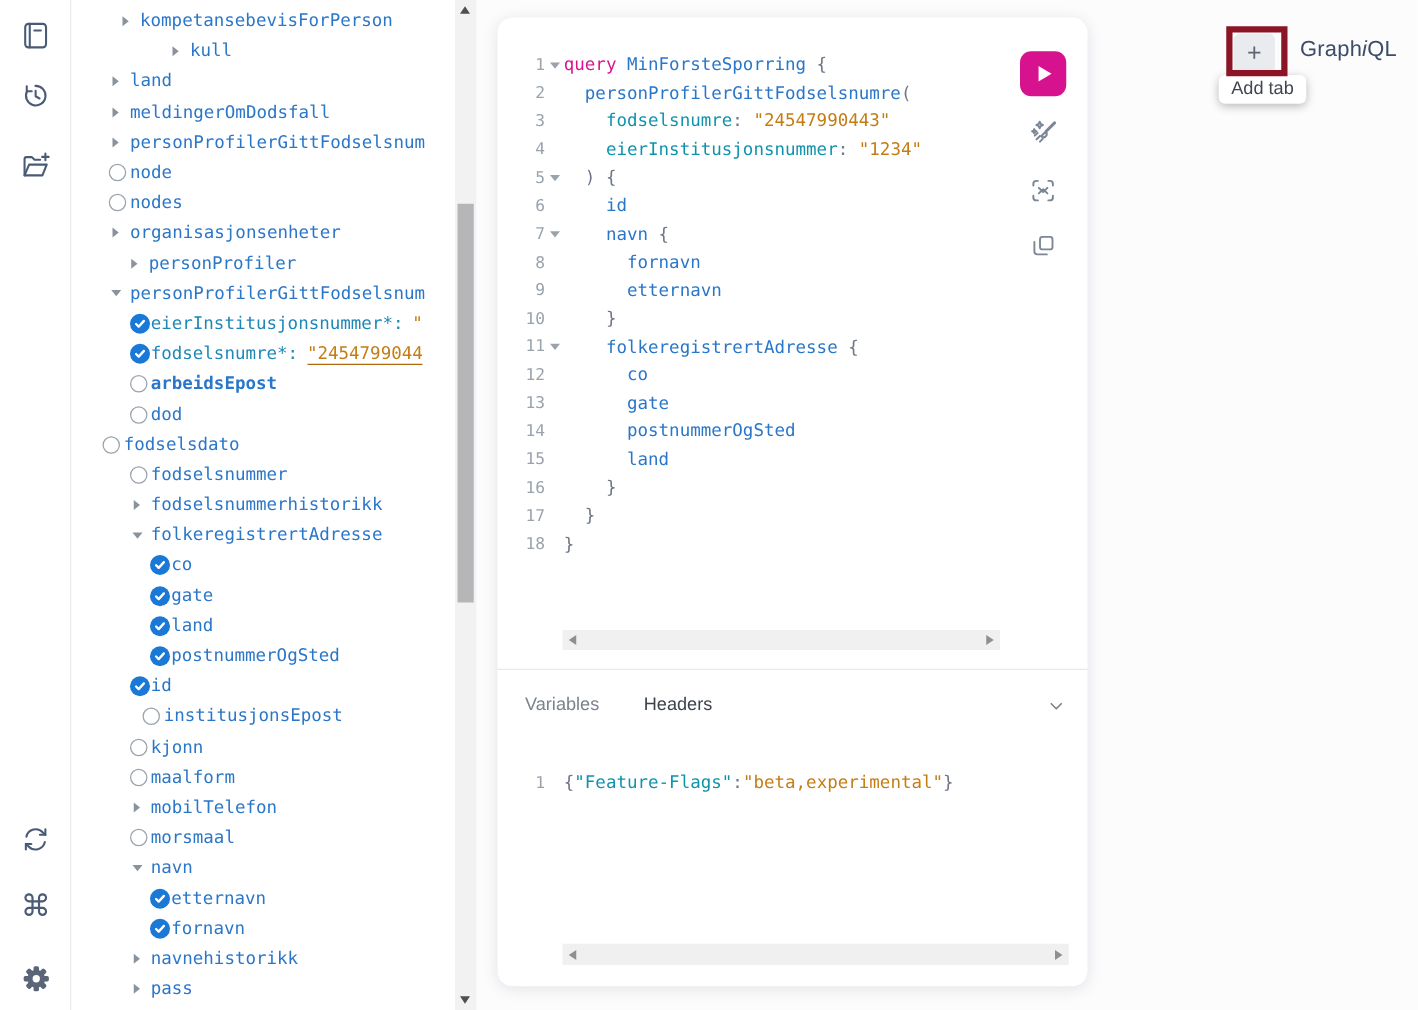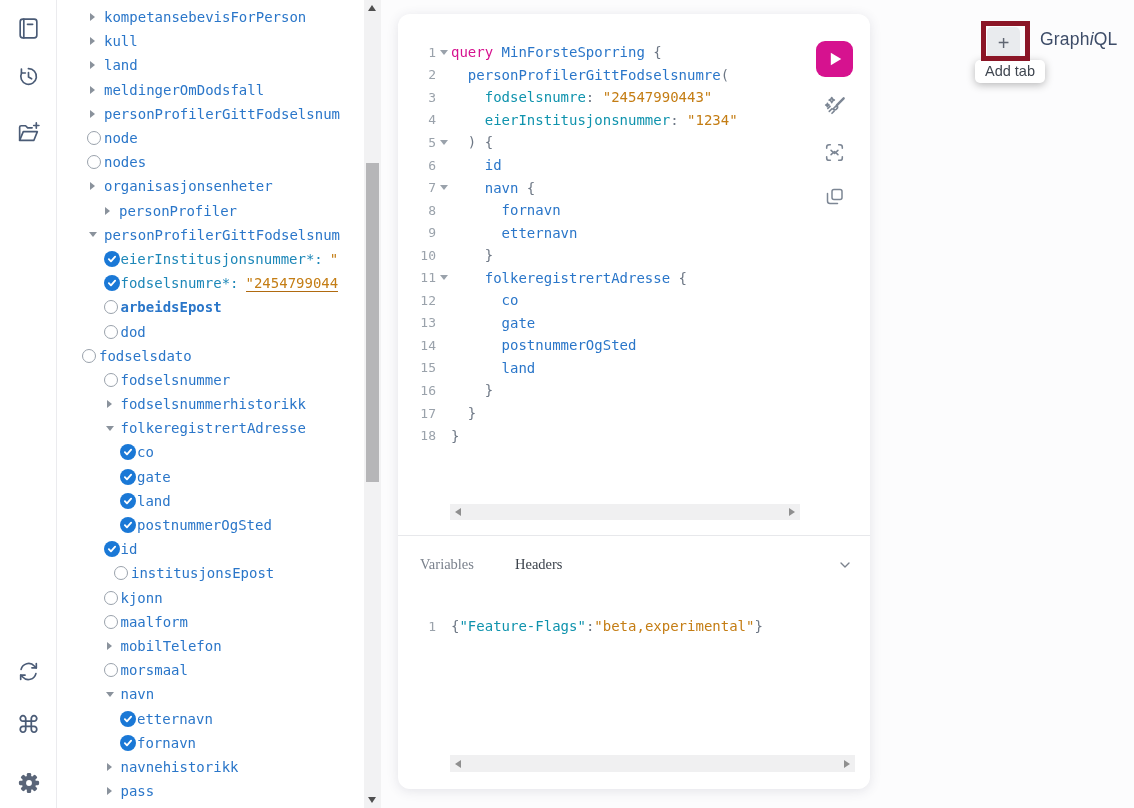--- a/index.html
+++ b/index.html
@@ -54,21 +54,21 @@
   .tool-btn{width:28px;height:28px;background:none;border:none;display:flex;align-items:center;justify-content:center;cursor:pointer;margin-bottom:17px;}
   .tool-btn svg{stroke:#7c8694;fill:none;stroke-width:1.5;stroke-linecap:round;stroke-linejoin:round;}
 
   .hscroll{position:absolute;height:16px;background:#f0f0f1;display:flex;align-items:center;justify-content:space-between;padding:0 5px;}
   .hs-l{width:0;height:0;border-top:4.5px solid transparent;border-bottom:4.5px solid transparent;border-right:6px solid #8f8f8f;}
   .hs-r{width:0;height:0;border-top:4.5px solid transparent;border-bottom:4.5px solid transparent;border-left:6px solid #8f8f8f;}
   .hscroll1{left:52px;top:490px;width:350px;}
   .hscroll2{left:52px;top:741px;width:405px;height:17px;}
 
   .divider{position:absolute;left:0;top:521px;width:100%;height:1px;background:#e7e8eb;}
-  .sec-tab{position:absolute;top:542px;font-size:14.5px;cursor:pointer;background:none;border:none;font-family:Liberation Serif, serif;}
+  .sec-tab{position:absolute;top:542px;font-size:14.5px;cursor:pointer;background:none;border:none;font-family:Liberation Sans, sans-serif;}
   .sec-tab.inactive{color:#7b828d;}
   .sec-tab.active{color:#3c434c;}
   .sec-chevron{position:absolute;right:17px;top:543px;width:16px;height:16px;cursor:pointer;background:none;border:none;padding:0;}
   .hline{position:absolute;left:12px;top:601px;display:flex;align-items:center;height:22px;}
 
   
   .add-btn{position:absolute;left:606px;top:27px;width:33px;height:32px;background:#e9ebee;border:none;border-radius:5px;color:#5f6672;font-size:20px;line-height:1;display:flex;align-items:center;justify-content:center;cursor:pointer;font-family:inherit;}
   .maroon-box{position:absolute;left:600px;top:21px;width:49px;height:40px;border:5px solid var(--maroon);z-index:10;}
   .tooltip{position:absolute;left:594px;top:60px;background:#fff;border-radius:5px;box-shadow:0 2px 8px rgba(0,0,0,.28);padding:3px 10px 4px;font-size:14.5px;color:#3f4650;z-index:9;white-space:nowrap;}
   .logo{position:absolute;left:659px;top:29px;font-size:17.5px;font-weight:500;color:#3d4c68;letter-spacing:.2px;}
@@ -118,27 +118,27 @@
         <rect x="-2" y="-9.3" width="4" height="18.6" rx="1.2" transform="rotate(90)"></rect>
         <rect x="-2" y="-9.3" width="4" height="18.6" rx="1.2" transform="rotate(135)"></rect>
         <circle r="6.6"></circle>
           <circle r="2.7" fill="#fff"></circle>
       </g>
     </svg>
   </button>
 </div>
 
 <div class="sidebar" id="tree">
-    <div class="trow" style="padding-left: 29px;">
+    <div class="trow" style=" margin-left: 37px;">
       <span class="tmark">
         <span class="tri-r"></span>
       </span>
       <span class="tlabel">kompetansebevisForPerson</span>
     </div>
-    <div class="trow" style="padding-left: 29px;">
+    <div class="trow" style="padding-left: 29px; margin-left: 48px;">
       <span class="tmark">
         <span class="tri-r"></span>
       </span>
       <span class="tlabel">kull</span>
     </div>
     <div class="trow" style="padding-left: 29px;">
       <span class="tmark">
         <span class="tri-r"></span>
       </span>
       <span class="tlabel">land</span>

